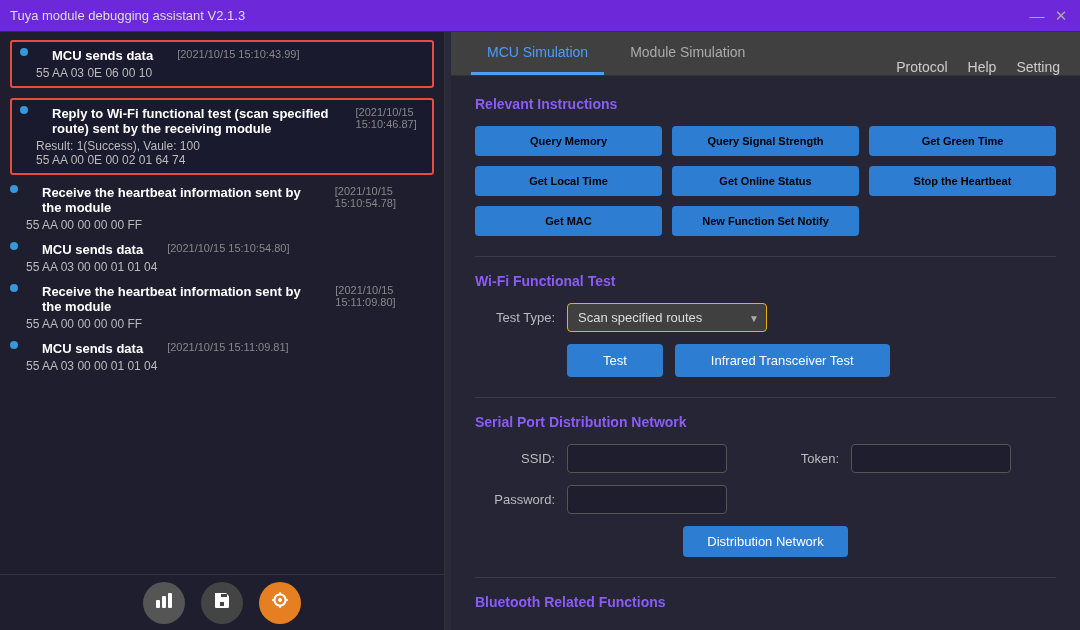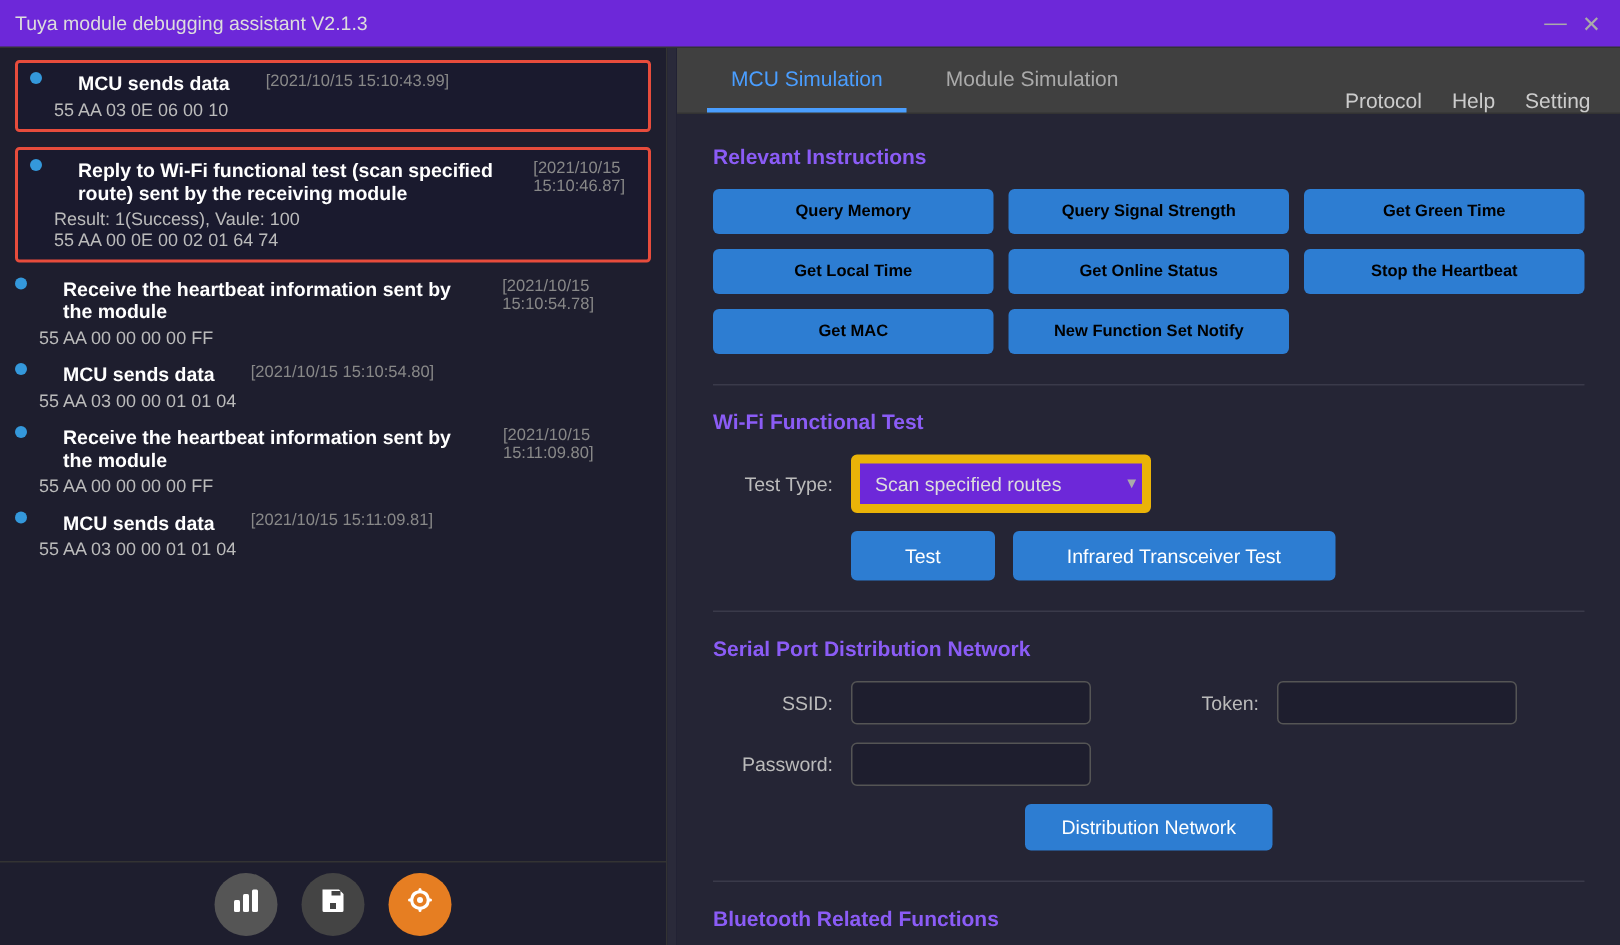--- a/index.html
+++ b/index.html
@@ -219,22 +219,22 @@
       margin-bottom: 12px;
     }
     .form-label {
       color: #bbb;
       font-size: 13px;
       width: 80px;
       text-align: right;
       flex-shrink: 0;
     }
     .form-select {
-      background: #6d28d9;
-      border: 6px solid #eab308;
+      background: #404040;
+      border: 1px solid #eab308;
       color: #ddd;
       padding: 6px 10px;
       border-radius: 4px;
       font-size: 13px;
       min-width: 200px;
       appearance: none;
       cursor: pointer;
     }
     .select-wrapper {
       position: relative;

